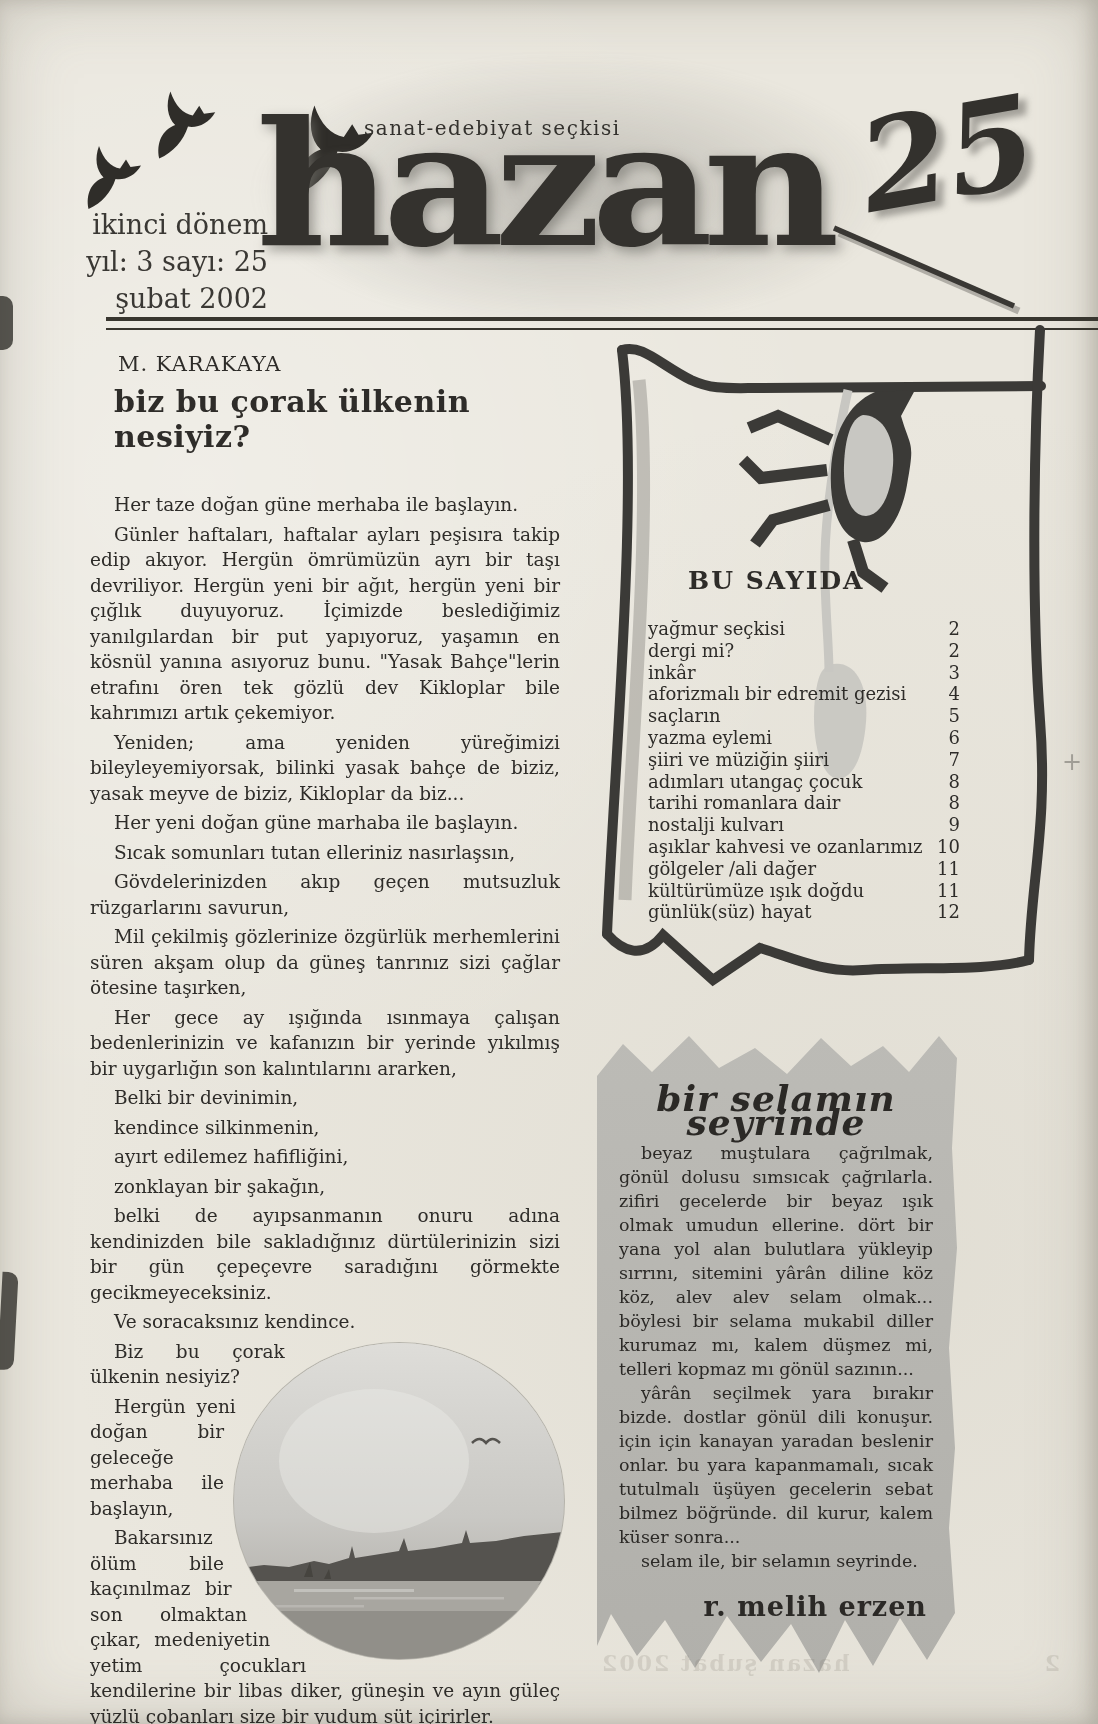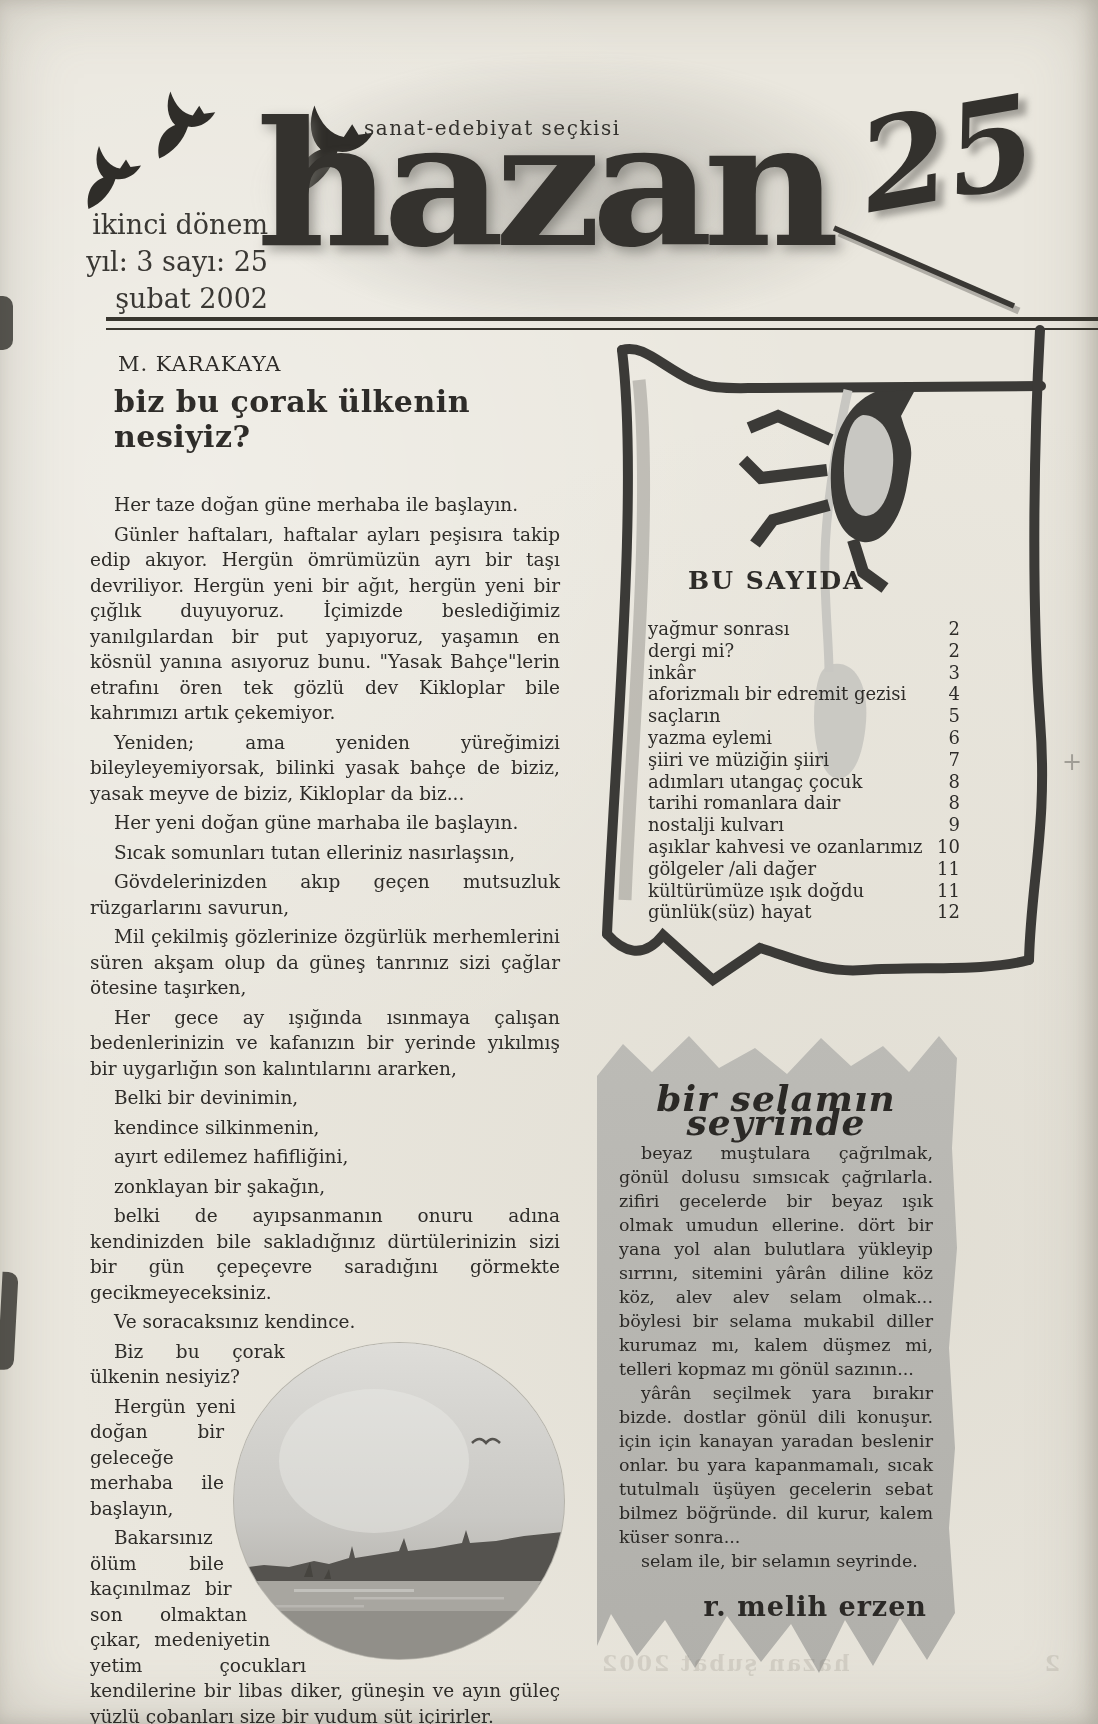--- a/index.html
+++ b/index.html
@@ -180,21 +180,21 @@
       </g>
       <path d="M 312,72 L 352,70 L 338,96 C 348,130 352,120 344,165 C 338,200 320,225 300,222 C 278,218 266,190 268,150 C 270,115 284,84 312,72 Z" fill="#3b3a37"></path>
       <path d="M 300,95 C 318,95 332,115 330,145 C 328,175 318,195 303,196 C 288,196 280,175 281,145 C 282,118 288,98 300,95 Z" fill="#c8c7c2"></path>
     </g>
   </svg>
 
   <div class="toc-title">BU SAYIDA</div>
 
   <div class="toc-list">
       <div class="toc-row">
-      <span class="toc-label">yağmur sonrası</span>
+      <span class="toc-label">yağmur seçkisi</span>
       <span class="toc-page">2</span>
     </div>
       <div class="toc-row">
       <span class="toc-label">dergi mi?</span>
       <span class="toc-page">2</span>
     </div>
       <div class="toc-row">
       <span class="toc-label">inkâr</span>
       <span class="toc-page">3</span>
     </div>

